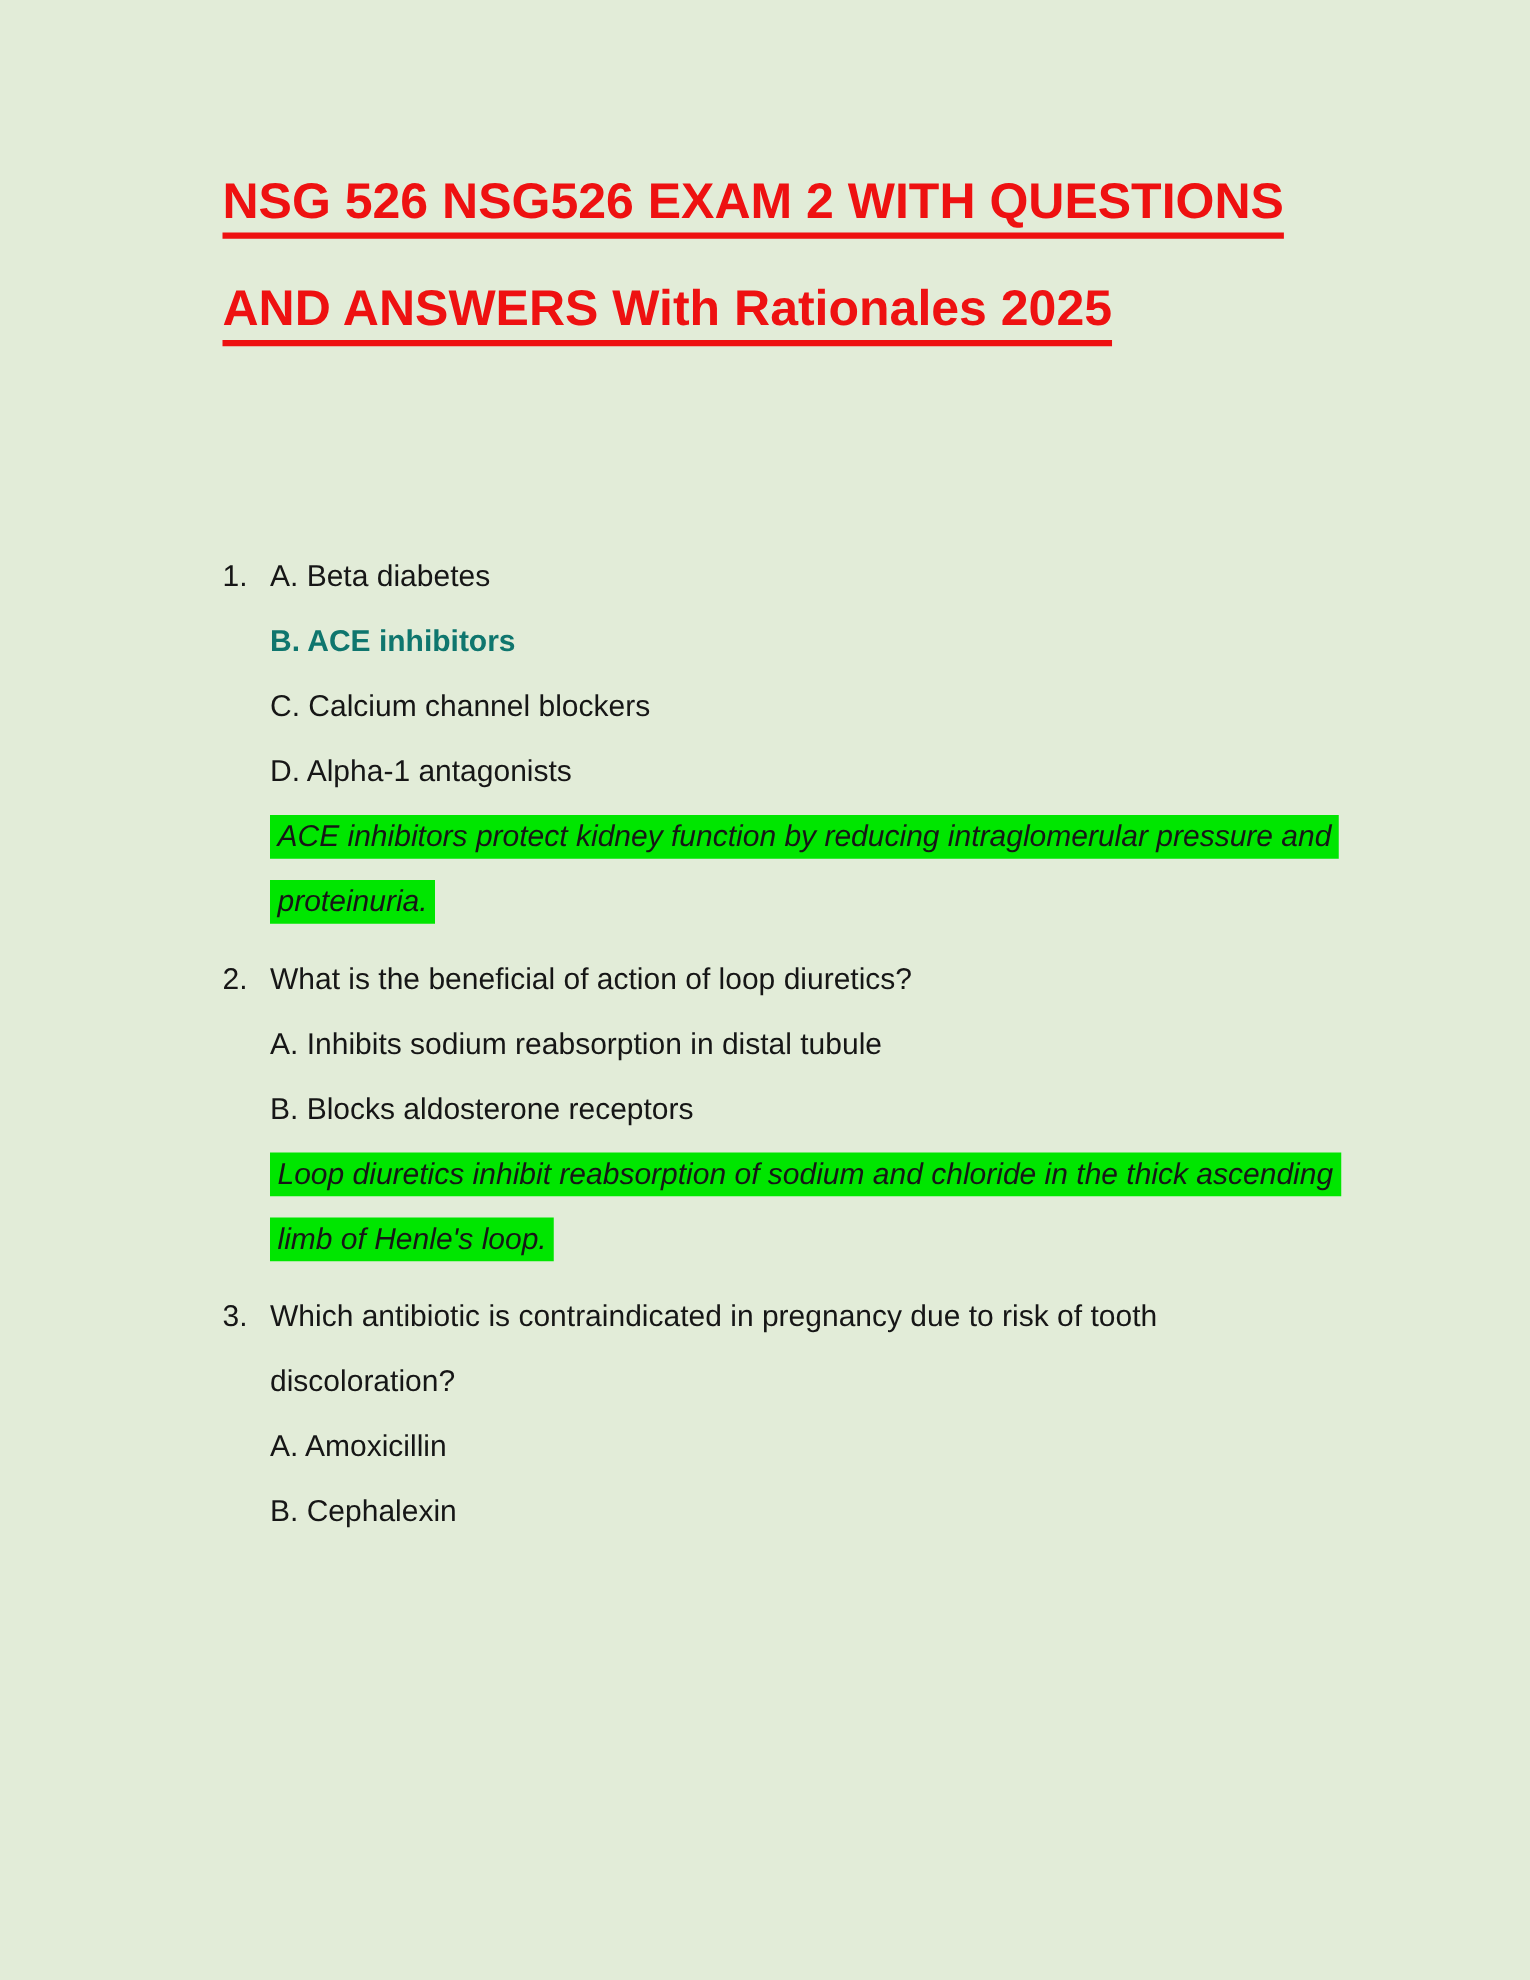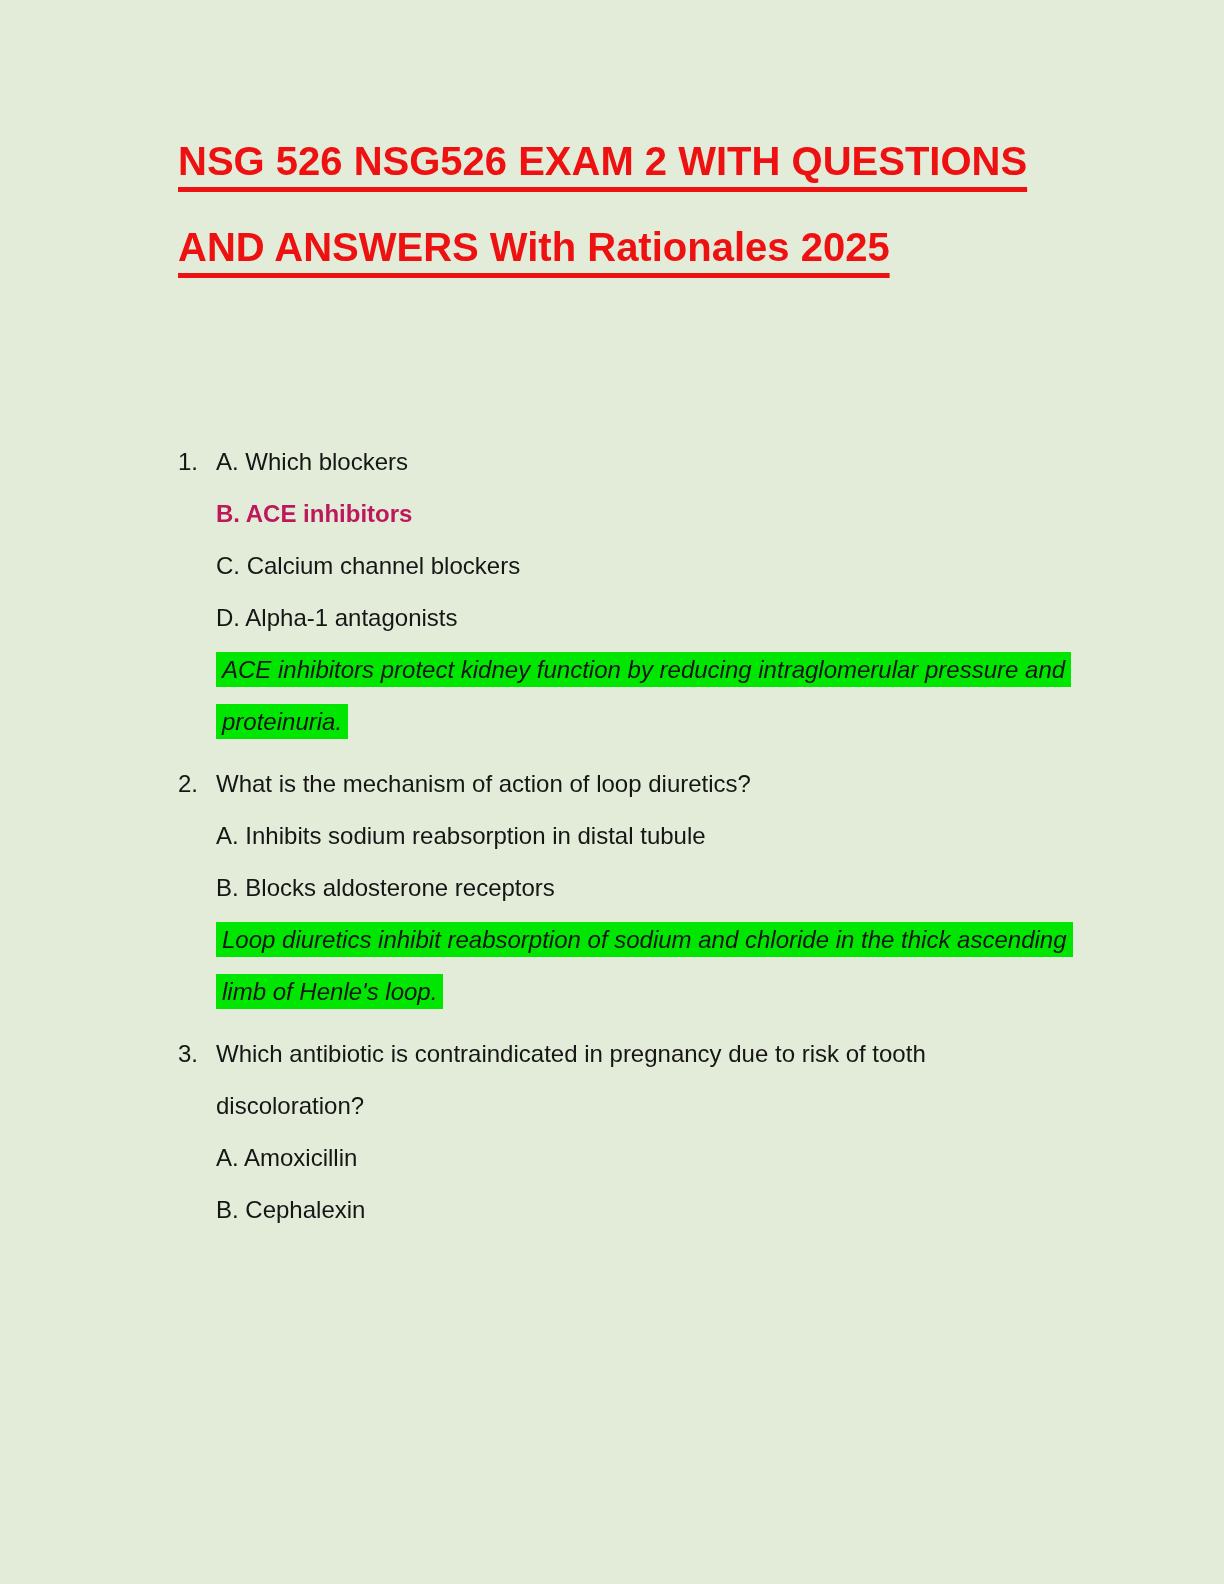--- a/index.html
+++ b/index.html
@@ -40,21 +40,21 @@
   .qnum {
     flex: 0 0 38px;
     width: 38px;
   }
   .qbody {
     width: 862px;
     max-width: 862px;
   }
   .option { font-weight: normal; }
   .option.correct {
-    color: #be185d;
+    color: #0f766e;
     font-weight: bold;
   }
   .rationale .hl {
     background: #00e600;
     font-style: italic;
     padding: 4px 6px;
     -webkit-box-decoration-break: clone;
     box-decoration-break: clone;
   }
 </style>
@@ -62,35 +62,35 @@
 <body>
 
 <div class="page">
   <h1 class="title">NSG 526 NSG526 EXAM 2 WITH QUESTIONS AND ANSWERS With Rationales 2025</h1>
   <main class="questions" id="questions">
   <section class="question">
     <div class="qrow">
       <span class="qnum">1.</span>
       <div class="qbody">
         <div class="options">
-              <div class="option">A. Which blockers</div>
+              <div class="option">A. Beta diabetes</div>
               <div class="option correct">B. ACE inhibitors</div>
               <div class="option">C. Calcium channel blockers</div>
               <div class="option">D. Alpha-1 antagonists</div>
             </div>
         <div class="rationale"><span class="hl">ACE inhibitors protect kidney function by reducing intraglomerular pressure and proteinuria.</span></div>
       </div>
     </div>
   </section>
 
   <section class="question">
     <div class="qrow">
       <span class="qnum">2.</span>
       <div class="qbody">
-        <div class="qtext">What is the mechanism of action of loop diuretics?</div>
+        <div class="qtext">What is the beneficial of action of loop diuretics?</div>
         <div class="options">
               <div class="option">A. Inhibits sodium reabsorption in distal tubule</div>
               <div class="option">B. Blocks aldosterone receptors</div>
             </div>
         <div class="rationale"><span class="hl">Loop diuretics inhibit reabsorption of sodium and chloride in the thick ascending limb of Henle's loop.</span></div>
       </div>
     </div>
   </section>
 
   <section class="question">

